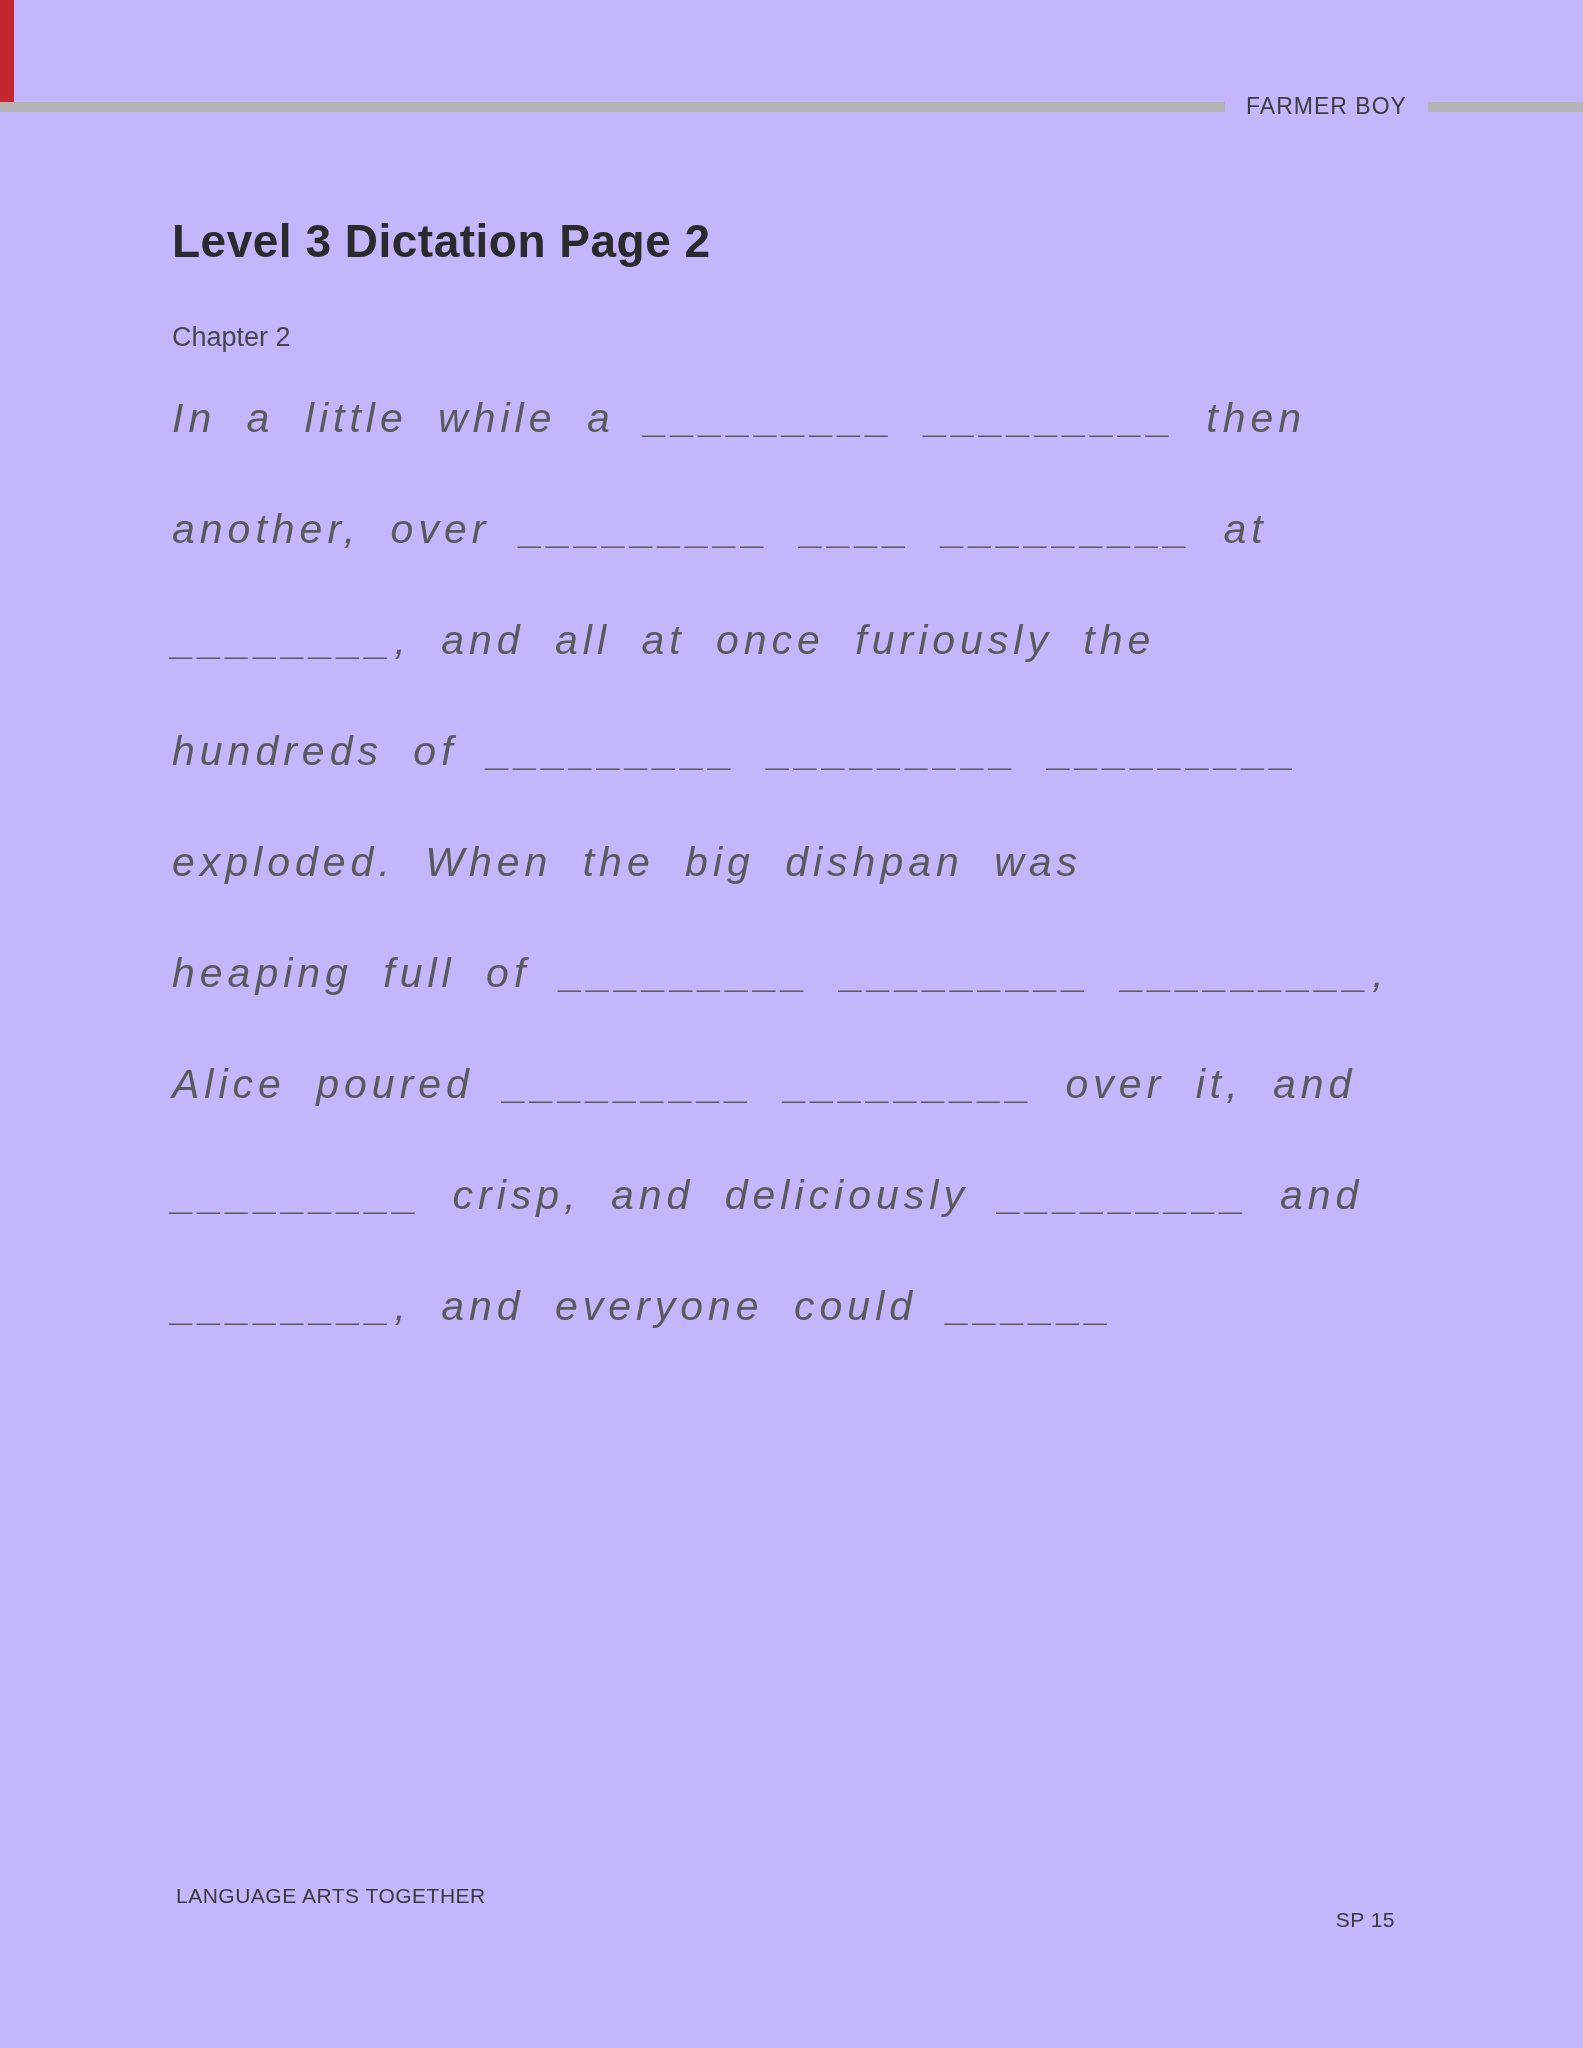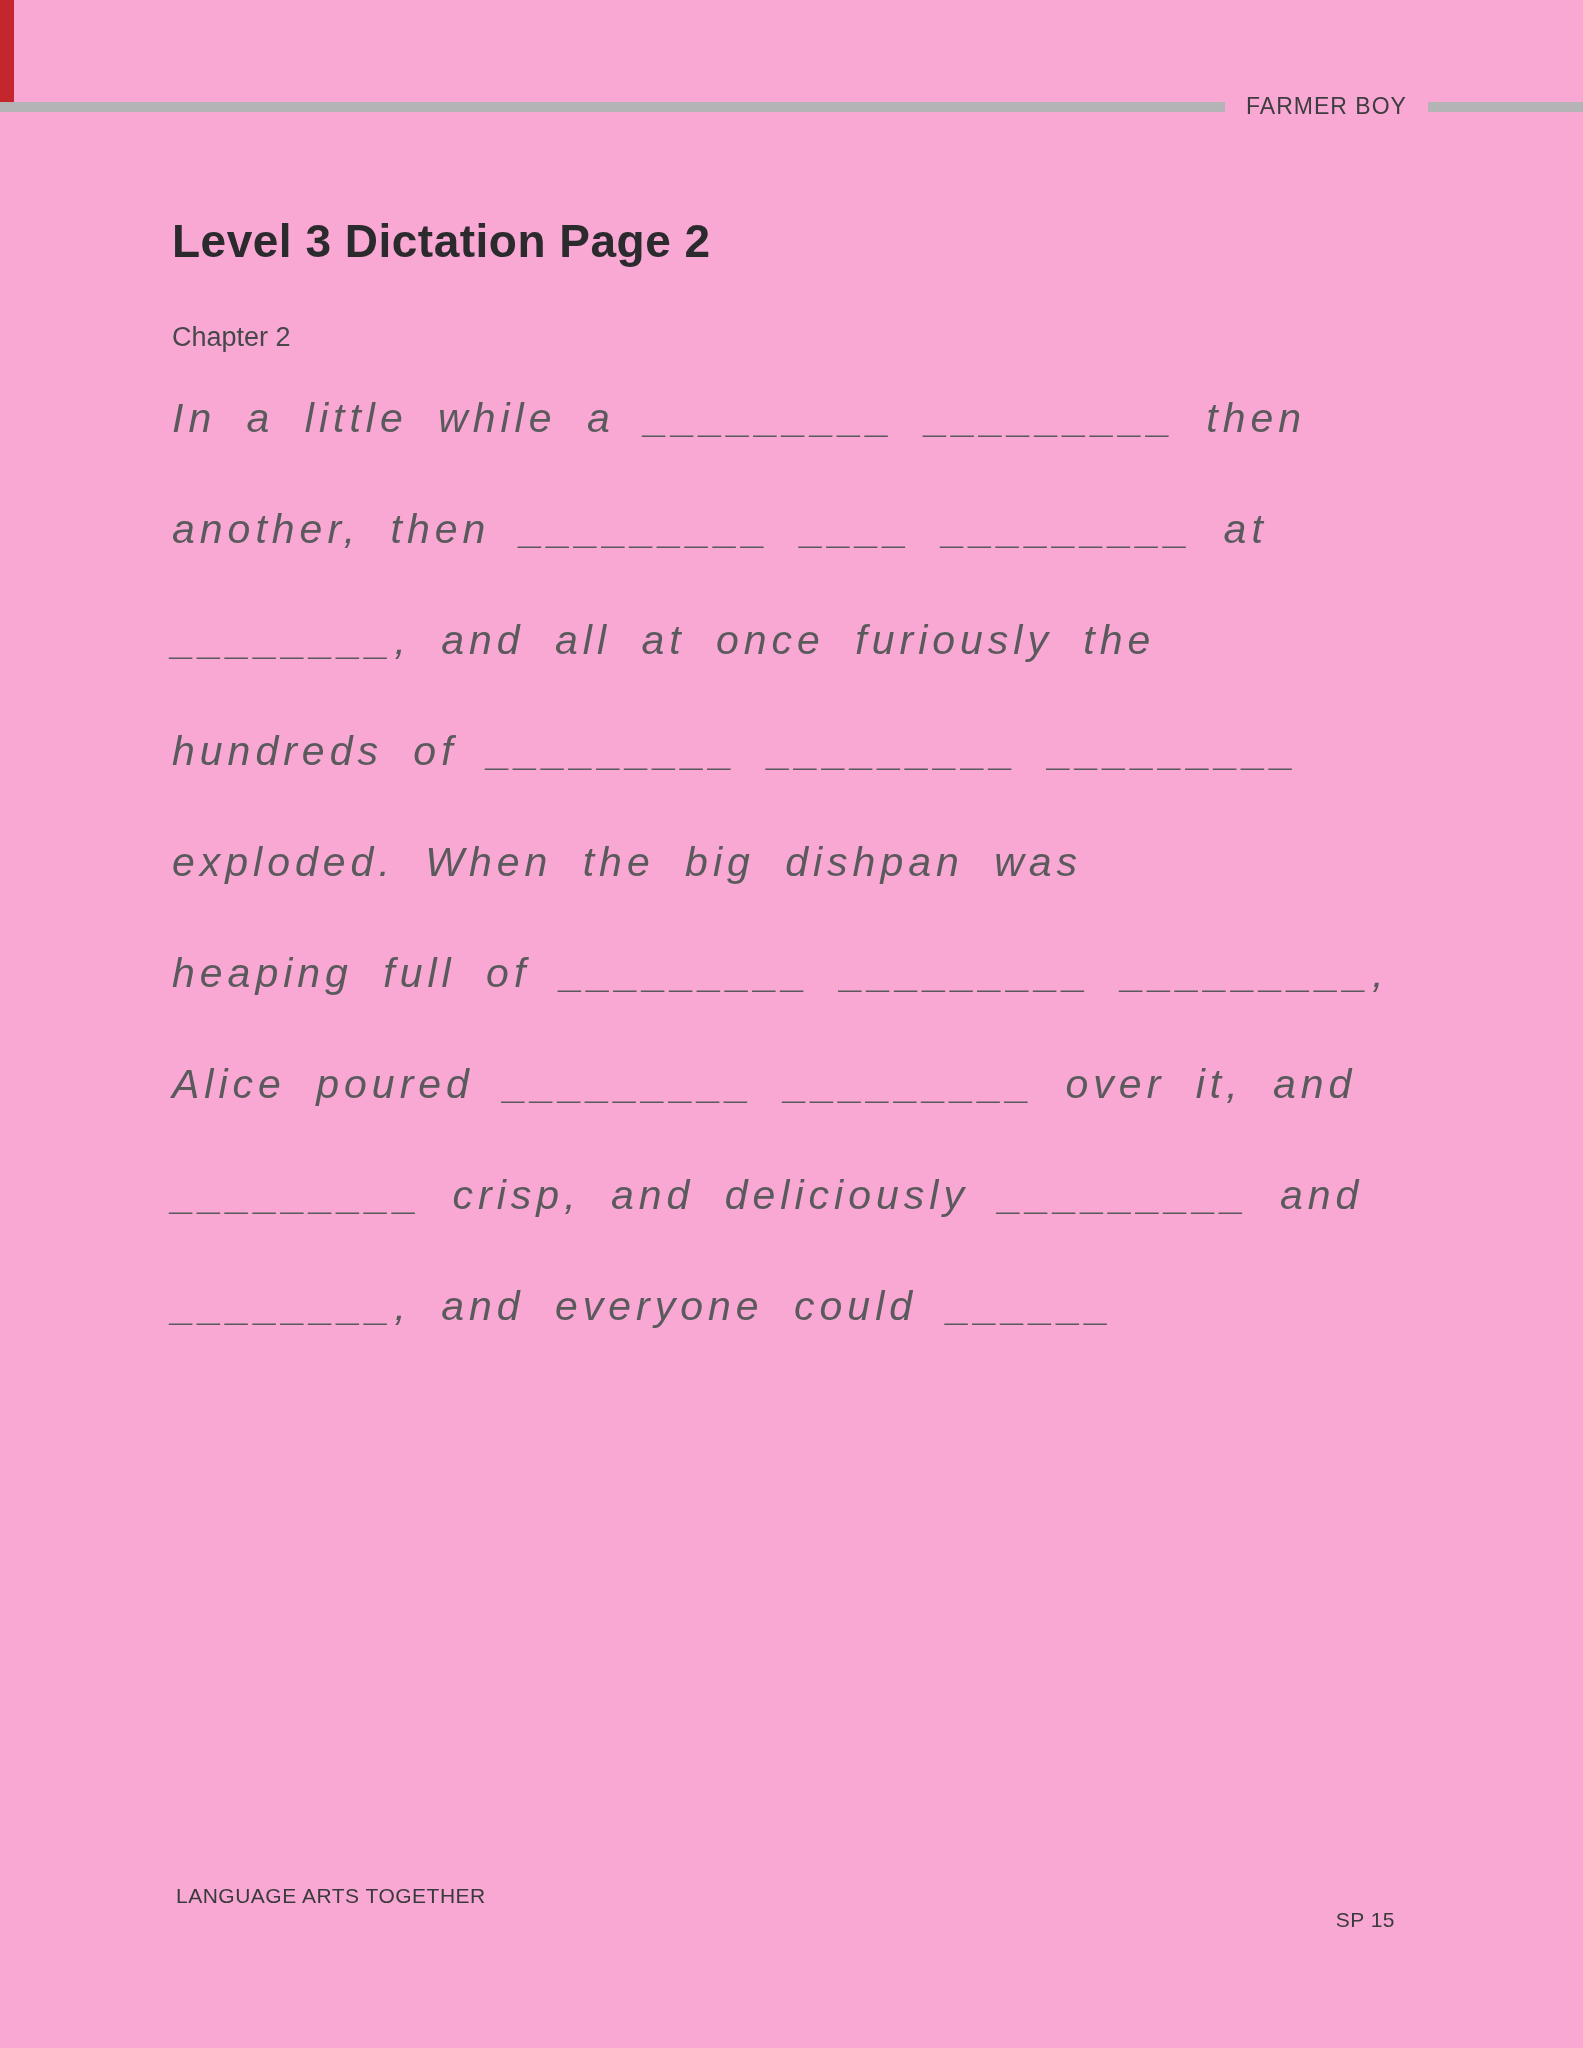--- a/index.html
+++ b/index.html
@@ -1,19 +1,19 @@
 <!DOCTYPE html>
 <html><head>
 <meta charset="utf-8">
 <style>
   html,body{margin:0;padding:0;background:#ffffff;}
   #page{
     position:relative;
     width:1583px;height:2048px;
-    background:#f9a8d4;
+    background:#c4b5fd;
     font-family:"Liberation Sans", sans-serif;
     overflow:hidden;
   }
   
   #accent{
     position:absolute;left:0;top:0;width:14px;height:111px;
     background:#c4262e;
   }
   
   .rule{
@@ -70,21 +70,21 @@
   <div id="rule-left" class="rule"></div>
   <div id="book-title">FARMER BOY</div>
   <div id="rule-right" class="rule"></div>
 
   <div id="page-title">Level 3 Dictation Page 2</div>
 
   <div id="section-heading">Chapter 2</div>
 
   <div id="dictation">
     <div class="dline">In a little while a _________ _________ then</div>
-    <div class="dline">another, then _________ ____ _________ at</div>
+    <div class="dline">another, over _________ ____ _________ at</div>
     <div class="dline">________, and all at once furiously the</div>
     <div class="dline">hundreds of _________ _________ _________</div>
     <div class="dline">exploded. When the big dishpan was</div>
     <div class="dline">heaping full of _________ _________ _________,</div>
     <div class="dline">Alice poured _________ _________ over it, and</div>
     <div class="dline">_________ crisp, and deliciously _________ and</div>
     <div class="dline">________, and everyone could ______</div>
   </div>
 
   <div id="footer-left">LANGUAGE ARTS TOGETHER</div>

